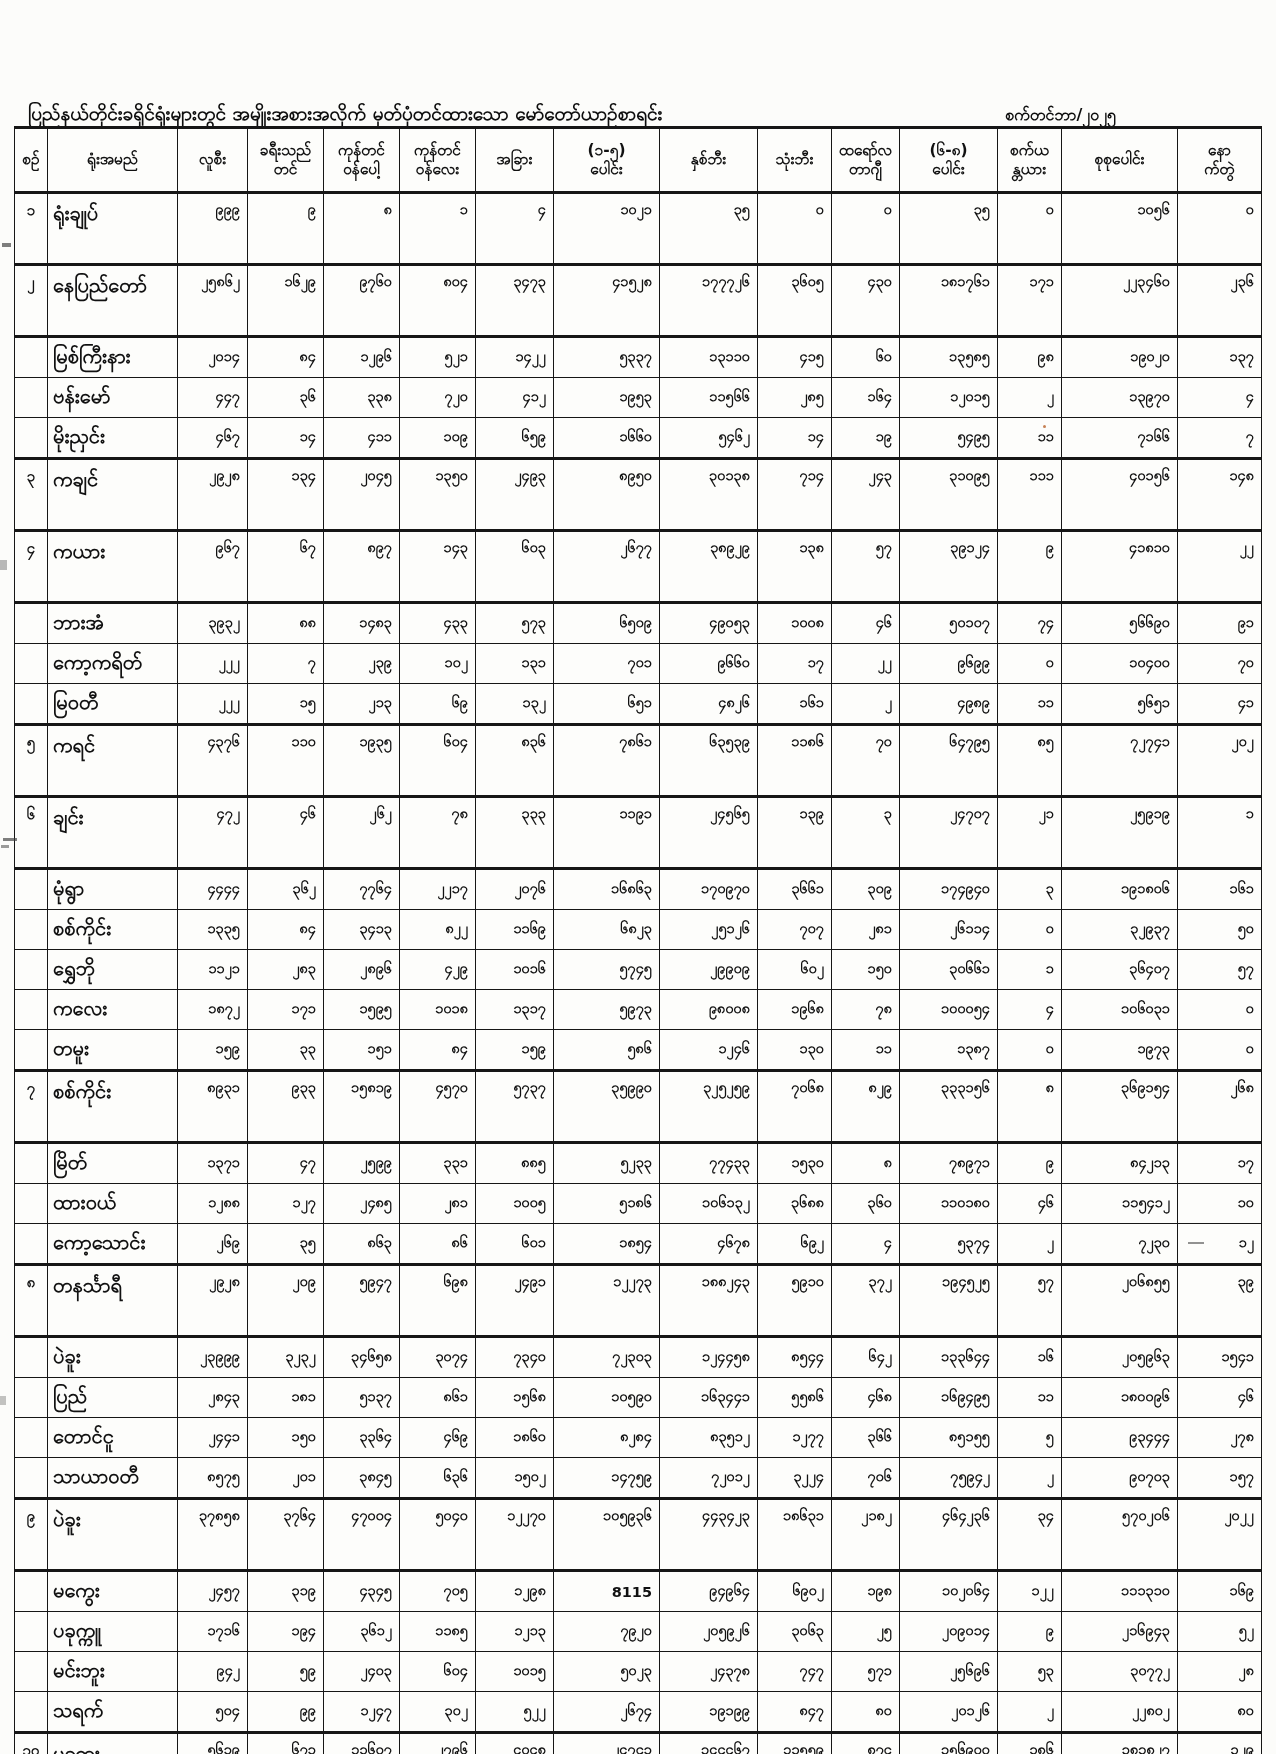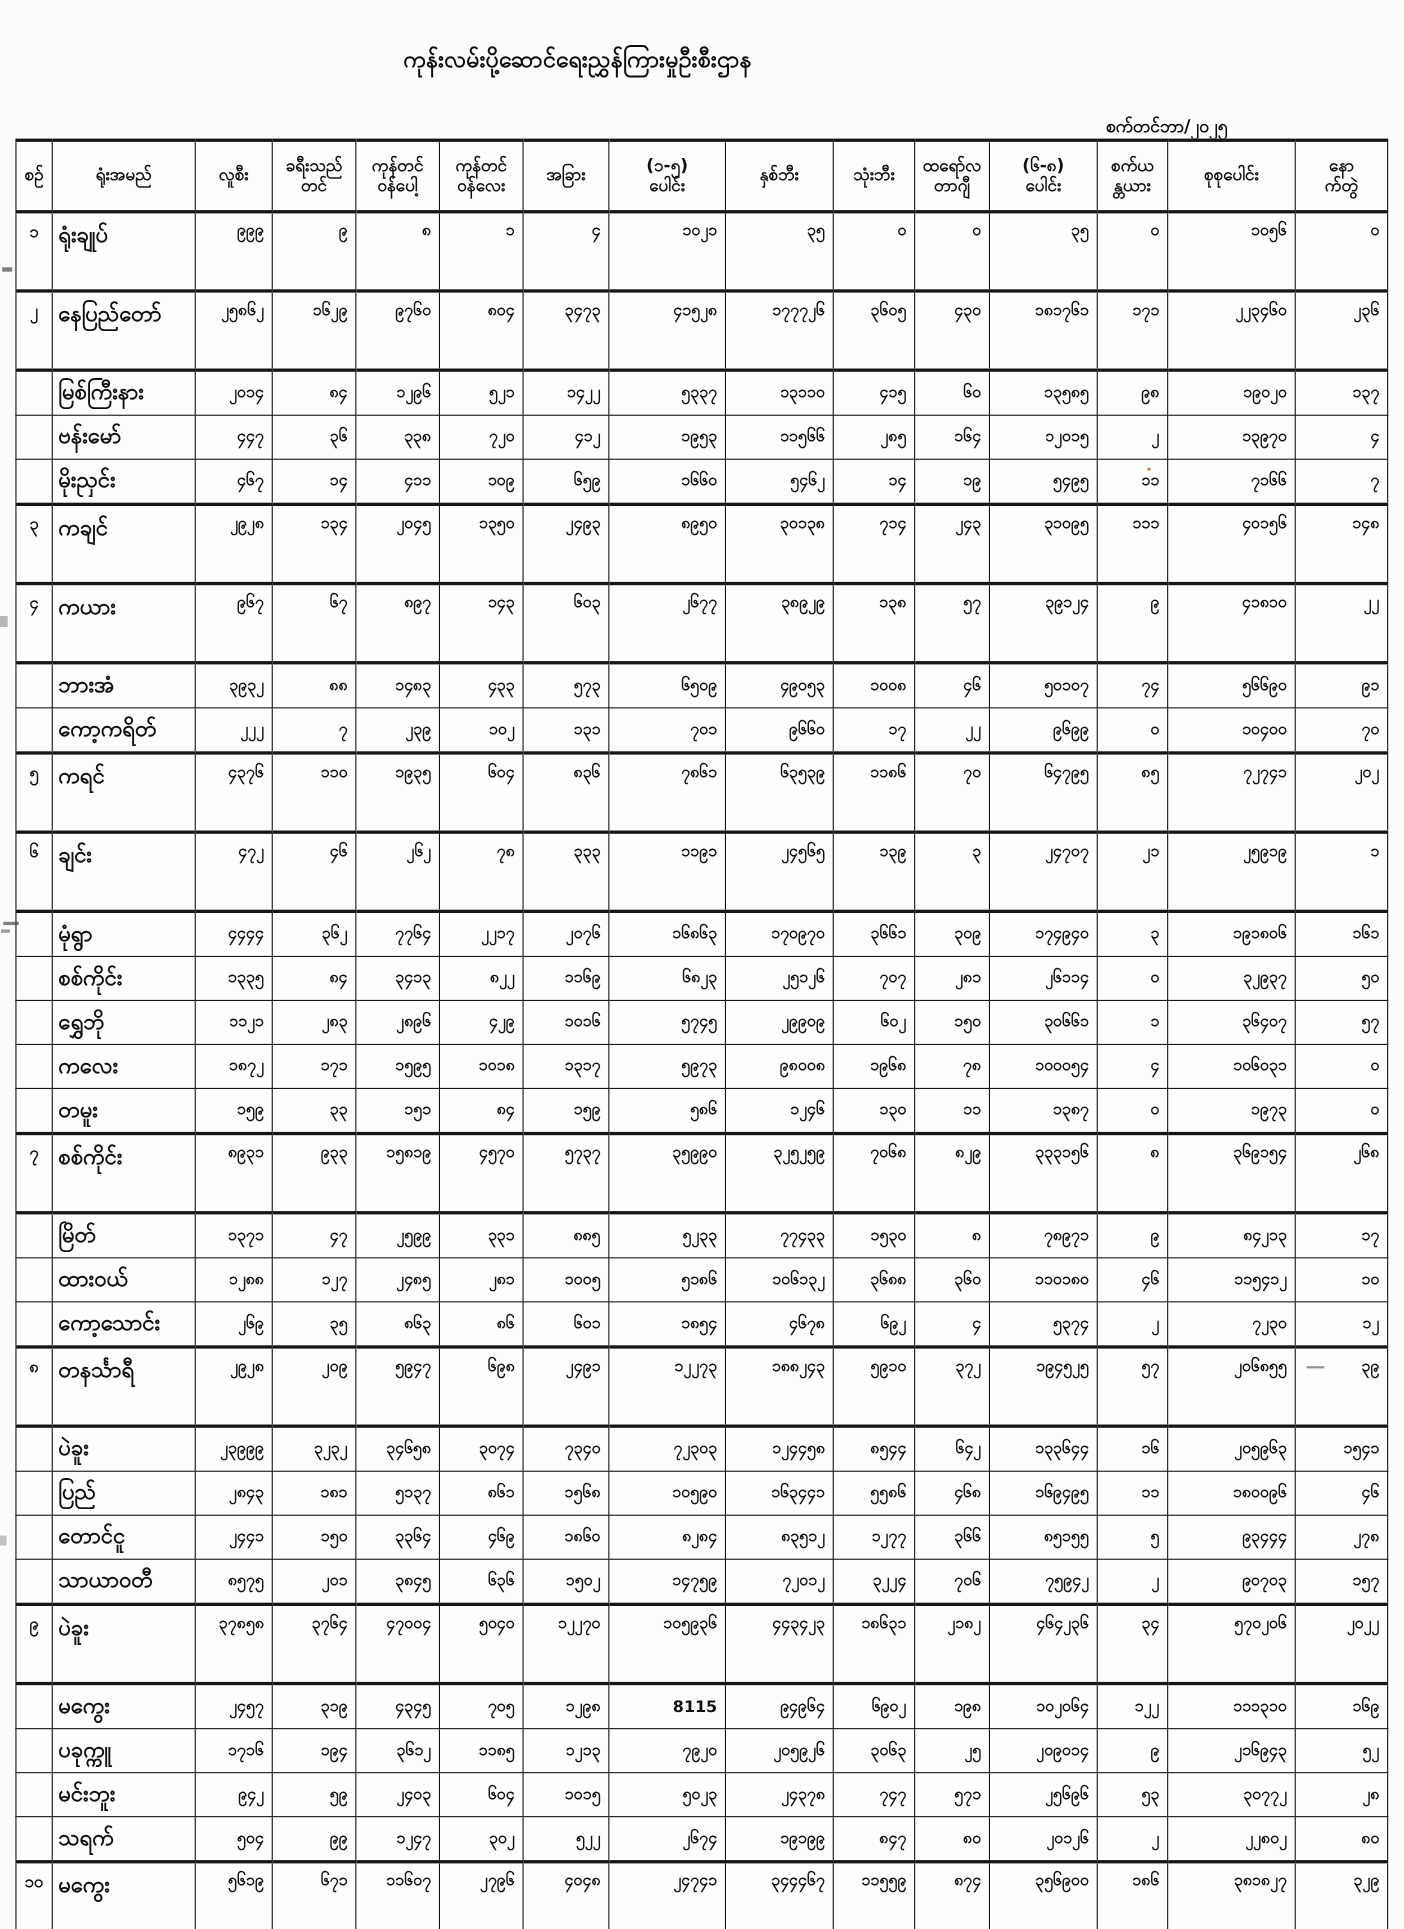--- a/index.html
+++ b/index.html
@@ -55,22 +55,22 @@
   .m3{left:3px;top:838px;width:14px;height:3px;}
   .m4{left:1px;top:845px;width:8px;height:3px;opacity:.5;}
   .m5{left:0px;top:1396px;width:6px;height:9px;opacity:.3;}
   .m6{left:1188px;top:1242px;width:16px;height:2px;opacity:.55;}
   .m7{left:1043px;top:425px;width:3px;height:3px;background:#b8622a;opacity:.8;border-radius:50%;}
 </style>
 </head>
 <body>
 
 <div class="paper">
-  <div class="dept">ကုန်းလမ်းပို့ဆောင်ရေးညွှန်ကြားမှုဦးစီးဌာန</div>
   <div class="subrow">
+    <div class="subtitle">ပြည်နယ်တိုင်းခရိုင်ရုံးများတွင် အမျိုးအစားအလိုက် မှတ်ပုံတင်ထားသော မော်တော်ယာဉ်စာရင်း</div>
     <div class="spacer"></div>
     <div class="date">စက်တင်ဘာ/၂၀၂၅</div>
   </div>
 
   <table>
     <colgroup>
       <col style="width:33px">
         <col style="width:130px">
         <col style="width:70px">
       <col style="width:76px">
@@ -260,20 +260,37 @@
           <td class="num">၁၃၁</td>
           <td class="num">၇၀၁</td>
           <td class="num">၉၆၆၀</td>
           <td class="num">၁၇</td>
           <td class="num">၂၂</td>
           <td class="num">၉၆၉၉</td>
           <td class="num">၀</td>
           <td class="num">၁၀၄၀၀</td>
           <td class="num">၇၀</td>
         </tr>
+        <tr class="r-sub">
+    <td class="ser"></td>
+    <td class="name">မြဝတီ</td>
+  <td class="num">၂၂၂</td>
+          <td class="num">၁၅</td>
+          <td class="num">၂၁၃</td>
+          <td class="num">၆၉</td>
+          <td class="num">၁၃၂</td>
+          <td class="num">၆၅၁</td>
+          <td class="num">၄၈၂၆</td>
+          <td class="num">၁၆၁</td>
+          <td class="num">၂</td>
+          <td class="num">၄၉၈၉</td>
+          <td class="num">၁၁</td>
+          <td class="num">၅၆၅၁</td>
+          <td class="num">၄၁</td>
+        </tr>
         <tr class="r-main heavy">
     <td class="ser">၅</td>
     <td class="name">ကရင်</td>
   <td class="num">၄၃၇၆</td>
           <td class="num">၁၁၀</td>
           <td class="num">၁၉၃၅</td>
           <td class="num">၆၀၄</td>
           <td class="num">၈၃၆</td>
           <td class="num">၇၈၆၁</td>
           <td class="num">၆၃၅၃၉</td>

